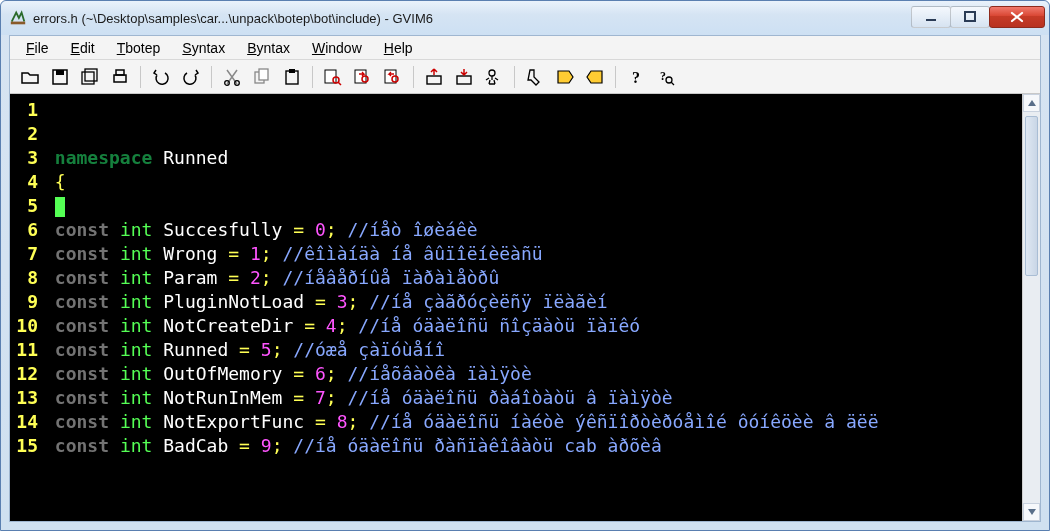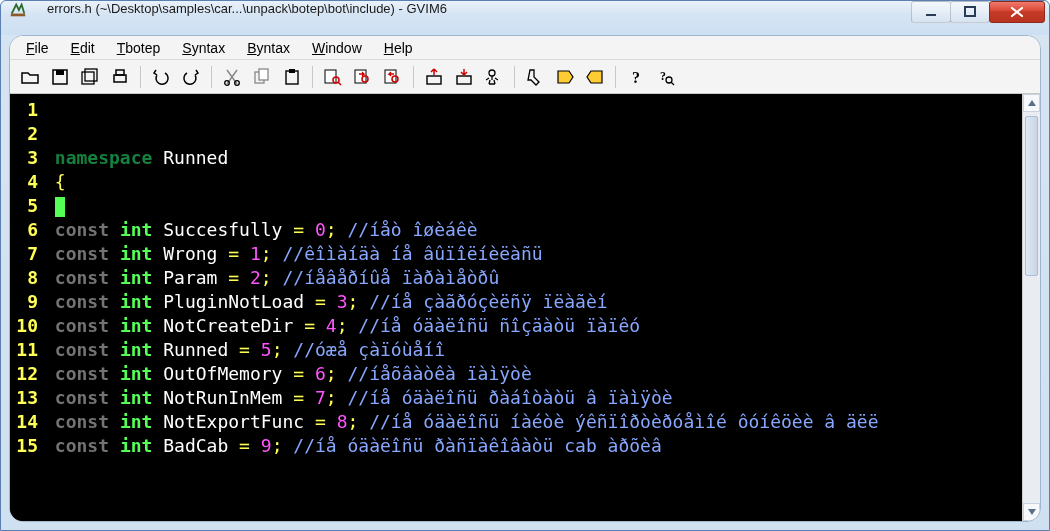--- a/index.html
+++ b/index.html
@@ -8,22 +8,22 @@
   
   .window {
     width: 1050px; height: 531px;
     background: linear-gradient(to bottom, #d7e4f2 0%, #cfe0f0 100%);
     border: 1px solid #5a7fb0;
     border-radius: 6px 6px 0 0;
     position: relative;
     display: flex; flex-direction: column;
   }
   .titlebar {
-    height: 34px; display: flex; align-items: flex-start;
-    padding-left: 8px; gap: 20px;
+    height: 34px; display: flex; align-items: center;
+    padding-left: 8px; gap: 6px;
     background: linear-gradient(to bottom, #eaf2fb 0%, #d5e4f3 40%, #cde0f3 100%);
     border-radius: 6px 6px 0 0;
   }
   .app-icon { width: 18px; height: 18px; display: flex; align-items: center; justify-content: center; }
   .app-icon svg { width:18px; height:18px; }
   .title-text { font-size: 13px; color: #1a1a1a; flex: 0 0 auto; }
   .titlebar-spacer { flex: 1; }
   .win-buttons { display: flex; height: 24px; margin-right: 4px; gap: 0; }
   .win-btn {
     width: 40px; height: 22px; display: flex; align-items: center; justify-content: center;
@@ -36,21 +36,21 @@
     background: linear-gradient(to bottom,#f07a6d,#d94633 45%,#c63b27 46%,#b83220);
     border-color: #8e2a1c;
   }
   .win-btn svg { pointer-events: none; }
 
   .client {
     flex: 1; display: flex; flex-direction: column;
     margin: 0 8px 8px 8px;
     background: #f0f0f0;
     border: 1px solid #9fb6d0;
-    border-radius: 14px;
+    border-radius: 0;
     overflow: hidden;
   }
 
   .menubar {
     height: 24px; display: flex; align-items: center; gap: 2px;
     background: #f4f4f4; border-bottom: 1px solid #d8d8d8;
     padding-left: 6px;
     font-size: 14px; color: #000;
   }
   .menu-item { padding: 2px 10px; cursor: default; }
@@ -75,21 +75,21 @@
     font-family: "Consolas","Lucida Console",monospace;
     font-size: 18px; line-height: 24px;
     overflow: hidden;
     color: #9ec5ff;
   }
   .line { display: flex; white-space: pre; }
   .ln { display: inline-block; width: 34px; text-align: right; color: #ffff55; font-weight: bold; padding-right: 6px; }
   .tok-comment { color: #88a8ff; }
   .tok-ns { color: #15803d; font-weight: bold; }
   .tok-const { color: #737373; font-weight: bold; }
-  .tok-type  { color: #55ff55; font-weight: bold; }
+  .tok-type  { color: #55ff55; font-weight: normal; }
   .tok-ident { color: #ffffff; }
   .tok-punct { color: #ffff55; }
   .tok-num   { color: #ff55ff; }
   .tok-plain { color: #ffffff; }
   .cursor-block { display:inline-block; width:10px; height:20px; background:#55ff55; vertical-align:middle; }
 
   .scrollbar {
     width: 18px; background: #eef0f3; border-left: 1px solid #d0d0d0;
     display: flex; flex-direction: column;
   }

